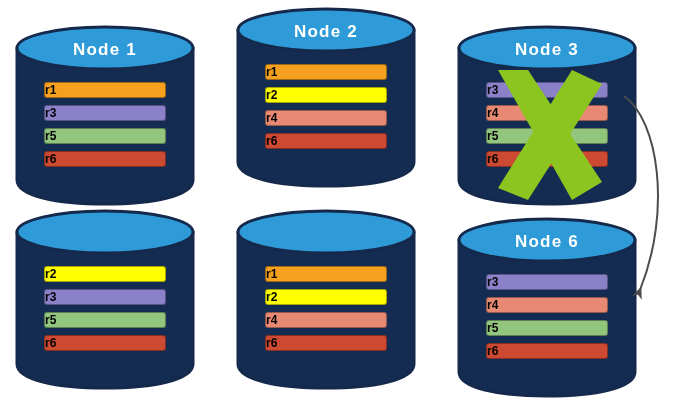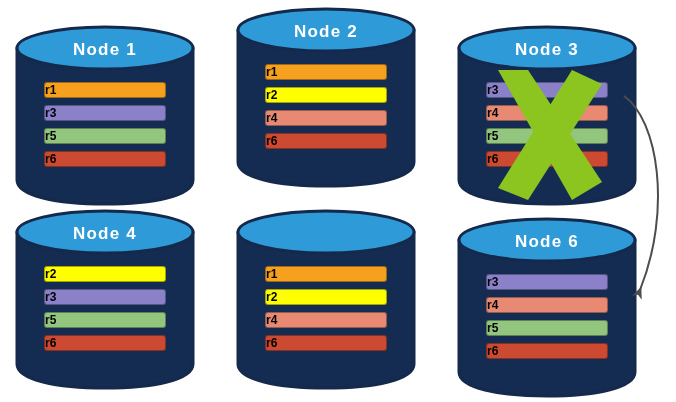--- a/index.html
+++ b/index.html
@@ -137,21 +137,20 @@
             <polygon points="18,0 48,0 122,112 92,130"></polygon>
             <polygon points="92,0 122,14 48,130 18,118"></polygon>
           </g>
         </svg>
       </div>
       <div class="node" style="left: 14px; top: 208px;">
         <svg class="cyl-svg" viewBox="0 0 182 180">
           <path d="M 3 24 L 3 156 C 3 172, 43 180, 91 180 C 139 180, 179 172, 179 156 L 179 24 Z" fill="#152C52" stroke="#14294C" stroke-width="3" stroke-linejoin="round"></path>
           <ellipse cx="91" cy="24" rx="88" ry="21" fill="#2E9BD8" stroke="#14294C" stroke-width="3"></ellipse>
         </svg>
-        <div class="node-title">Node 4</div>
         <div class="records">
           <div class="rec" style="background: rgb(255, 255, 0);">r2</div>
           <div class="rec" style="background: rgb(139, 129, 201);">r3</div>
           <div class="rec" style="background: rgb(146, 198, 127);">r5</div>
           <div class="rec" style="background: rgb(205, 74, 50);">r6</div>
         </div>
       </div>
       <div class="node" style="left: 235px; top: 208px;">
         <svg class="cyl-svg" viewBox="0 0 182 180">
           <path d="M 3 24 L 3 156 C 3 172, 43 180, 91 180 C 139 180, 179 172, 179 156 L 179 24 Z" fill="#152C52" stroke="#14294C" stroke-width="3" stroke-linejoin="round"></path>

